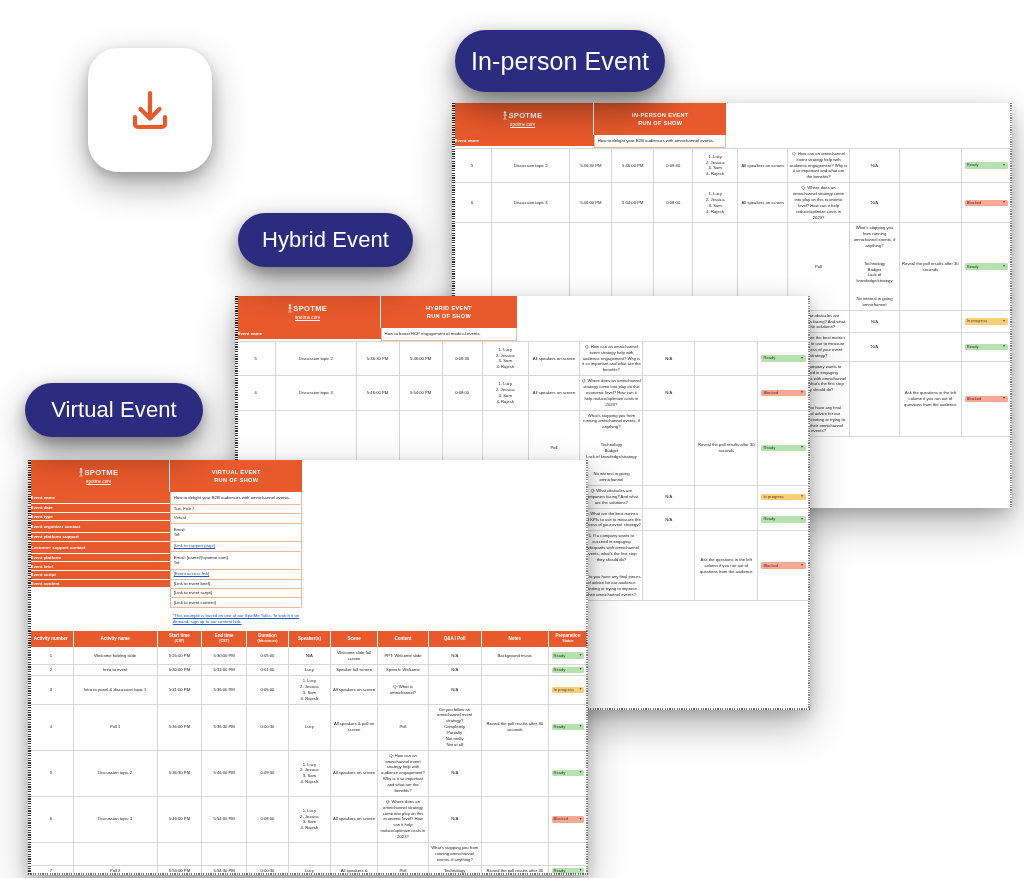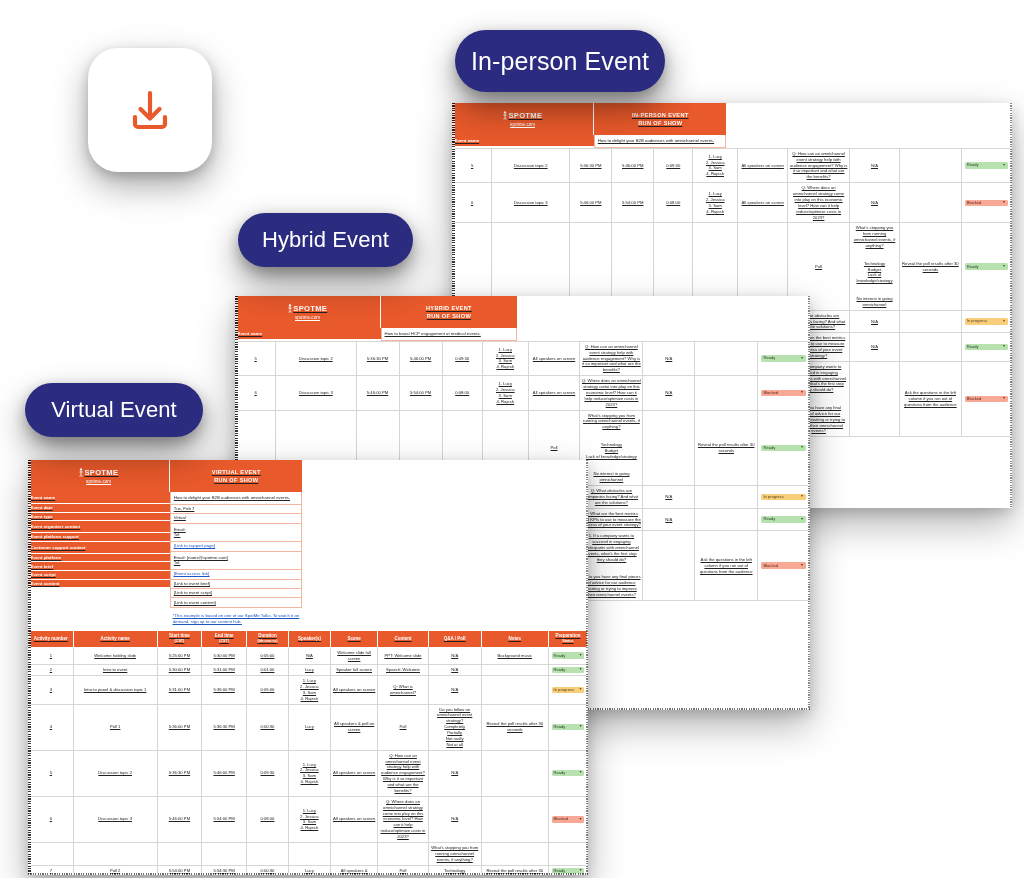--- a/index.html
+++ b/index.html
@@ -47,21 +47,20 @@
   #pill-virtual { left: 25px;  top: 383px; width: 178px; height: 54px; font-size: 22px; }
 
   
   .sheet {
     position: absolute;
     background: #ffffff;
     box-shadow: 0 16px 36px rgba(0,0,0,0.30), 0 4px 12px rgba(0,0,0,0.16);
     overflow: hidden;
     font-size: 4.2px;
     color: #222;
-    text-decoration: underline;
   }
   #sheet-inperson { left: 452px; top: 103px; width: 560px; height: 405px; z-index: 10; }
   #sheet-hybrid   { left: 235px; top: 296px; width: 575px; height: 414px; z-index: 20; }
   #sheet-virtual  { left: 28px;  top: 460px; width: 560px; height: 415px; z-index: 30; }
 
   .sheet-inner { position: relative; width: 100%; height: 100%; }
 
   
   .meta {
     display: flex;

